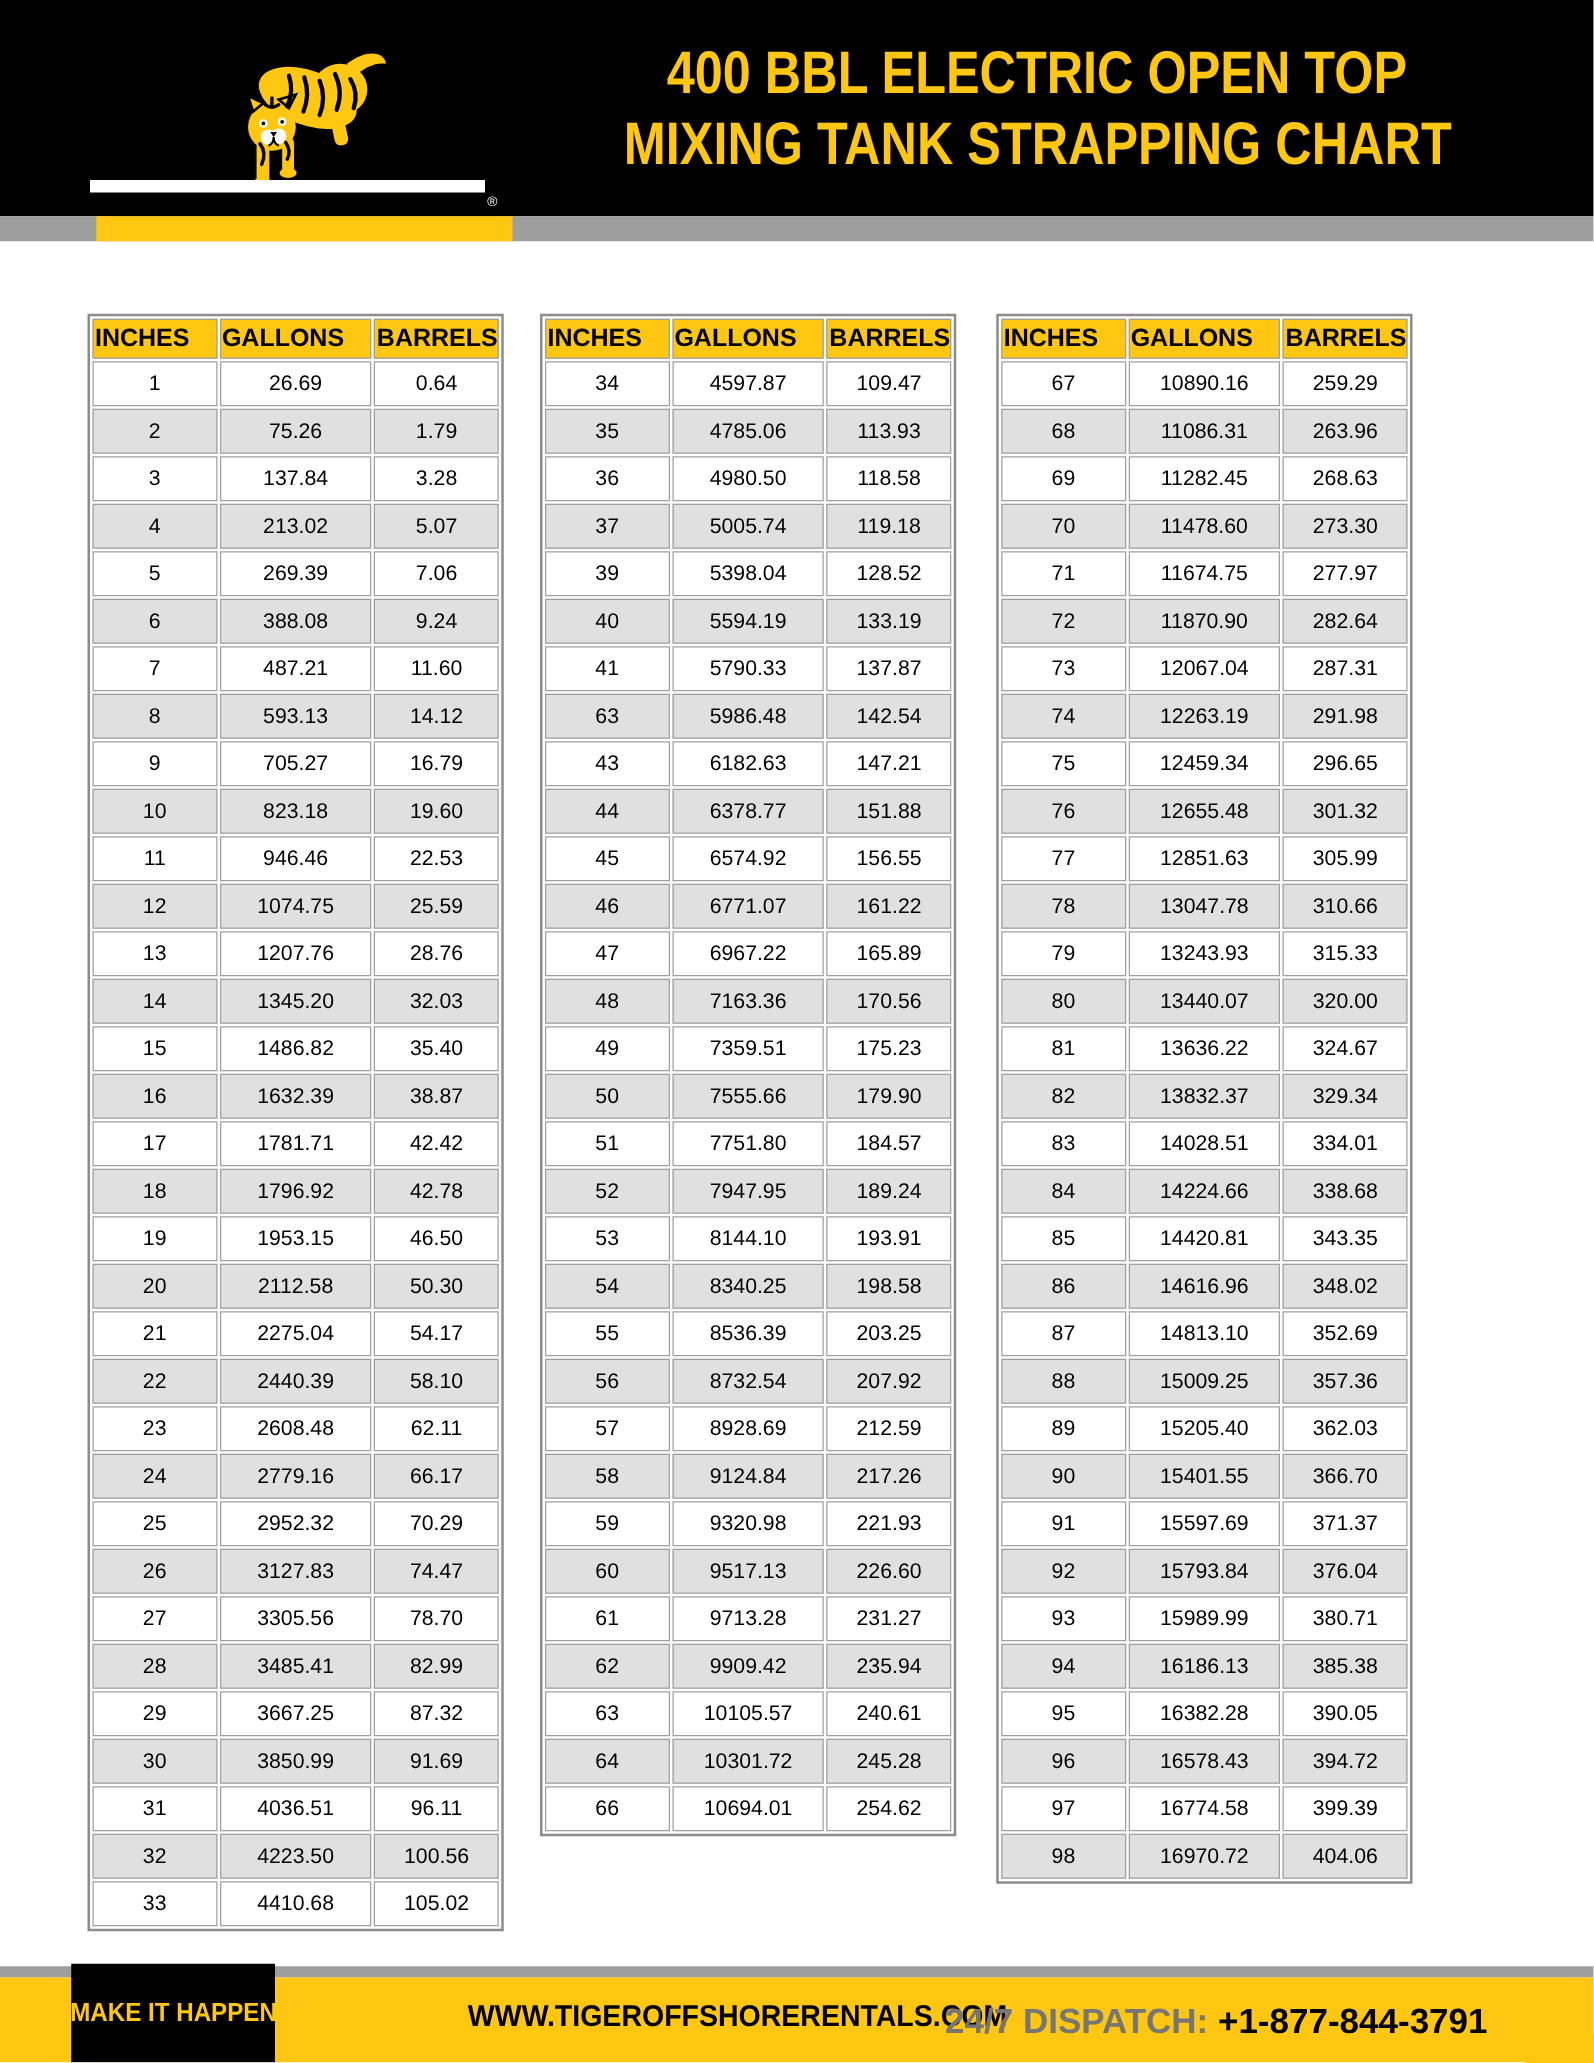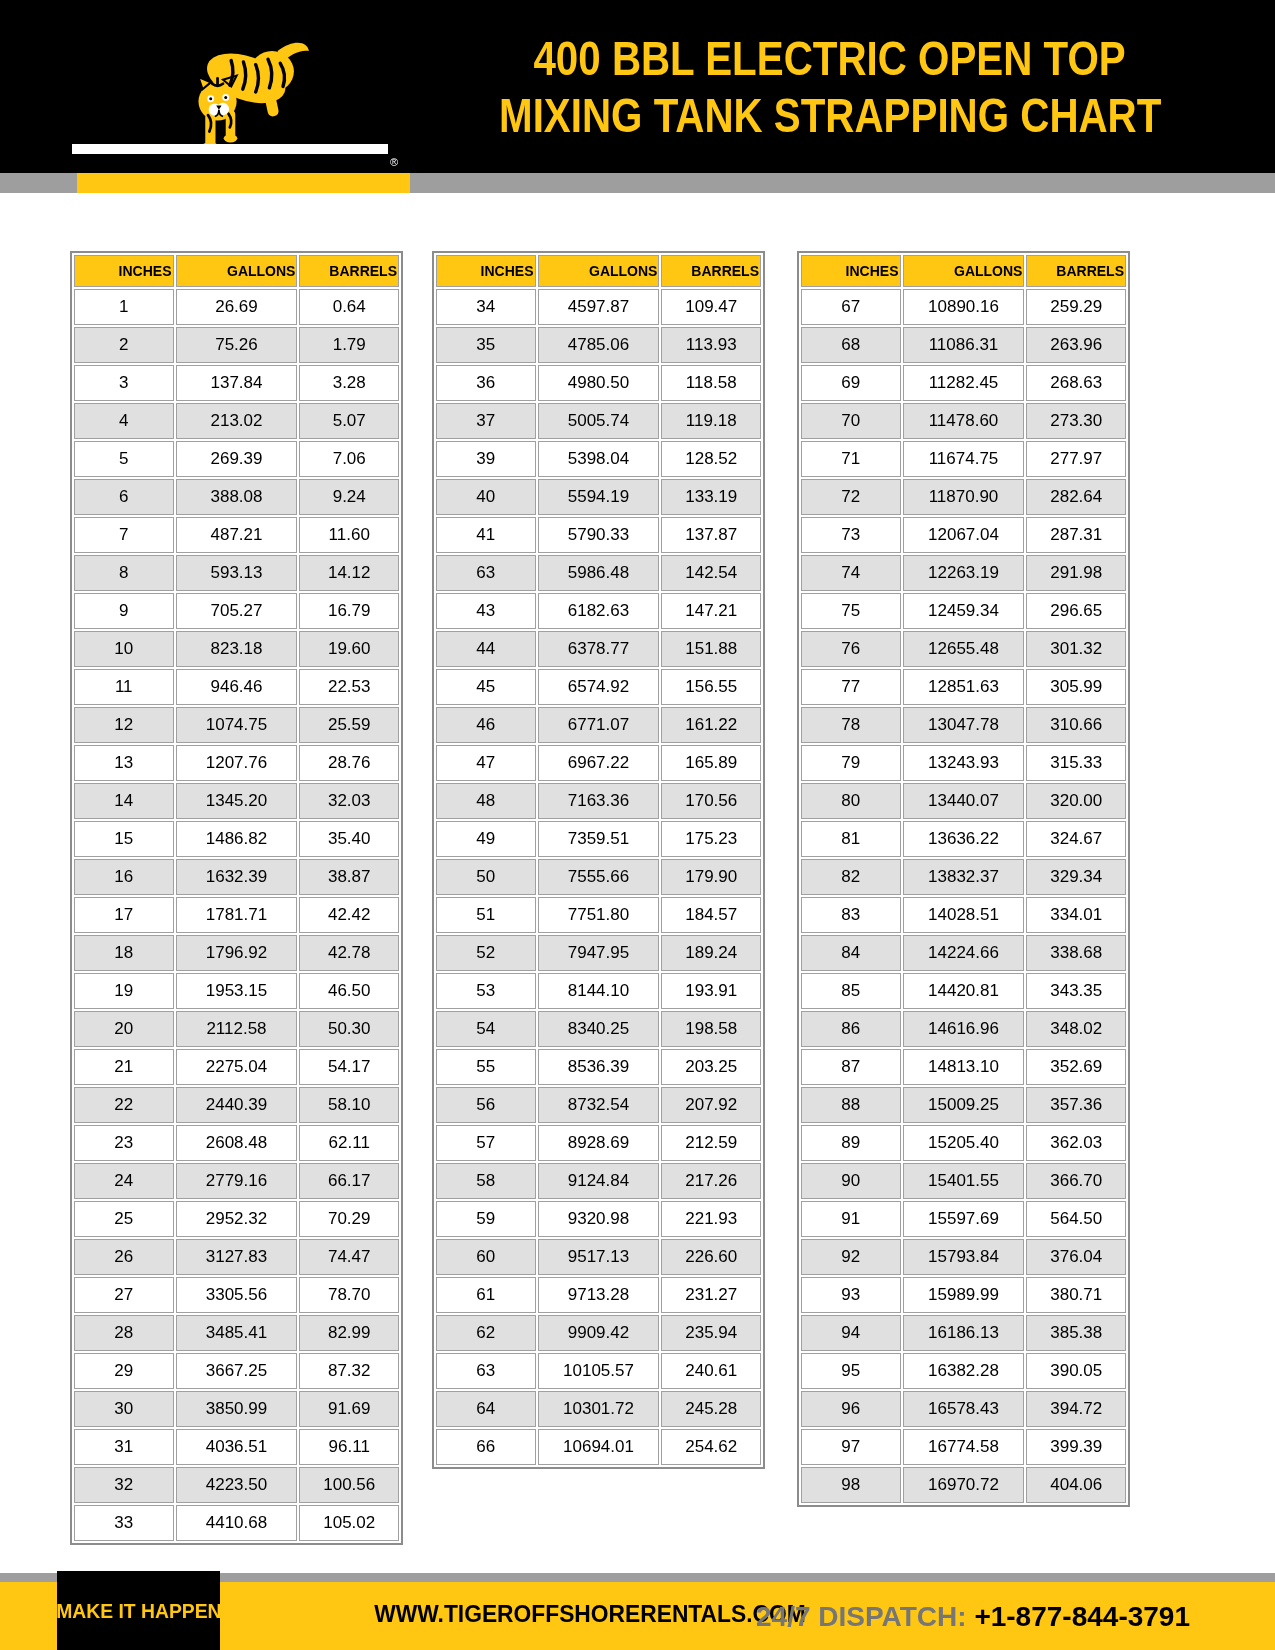--- a/index.html
+++ b/index.html
@@ -38,22 +38,22 @@
     position:absolute; top:251px;
     border-collapse:separate; border-spacing:2px;
     table-layout:fixed; width:333px;
     border:2px solid #8C8C8C; background:#ffffff;
   }
   .t1 { left:70px; }
   .t2 { left:432px; }
   .t3 { left:797px; }
   .strap-table th {
     background:#FFC612; color:#000;
-    font-size:14px; font-weight:bold;
-    height:28px; border:1px solid #A0A0A0; text-align:right;
+    font-size:20px; font-weight:bold;
+    height:28px; border:1px solid #A0A0A0; text-align:left;
   }
   .strap-table td {
     font-size:17px; color:#000; text-align:center;
     height:32px; border:1px solid #A0A0A0; background:#ffffff;
   }
   .strap-table tbody tr:nth-child(even) td { background:#E0E0E0; }
   .strap-table col.c-in { width:31%; }
   .strap-table col.c-gal { width:38%; }
   .strap-table col.c-bbl { width:31%; }
 
@@ -622,21 +622,21 @@
           <td>362.03</td>
         </tr>
         <tr>
           <td>90</td>
           <td>15401.55</td>
           <td>366.70</td>
         </tr>
         <tr>
           <td>91</td>
           <td>15597.69</td>
-          <td>564.50</td>
+          <td>371.37</td>
         </tr>
         <tr>
           <td>92</td>
           <td>15793.84</td>
           <td>376.04</td>
         </tr>
         <tr>
           <td>93</td>
           <td>15989.99</td>
           <td>380.71</td>

